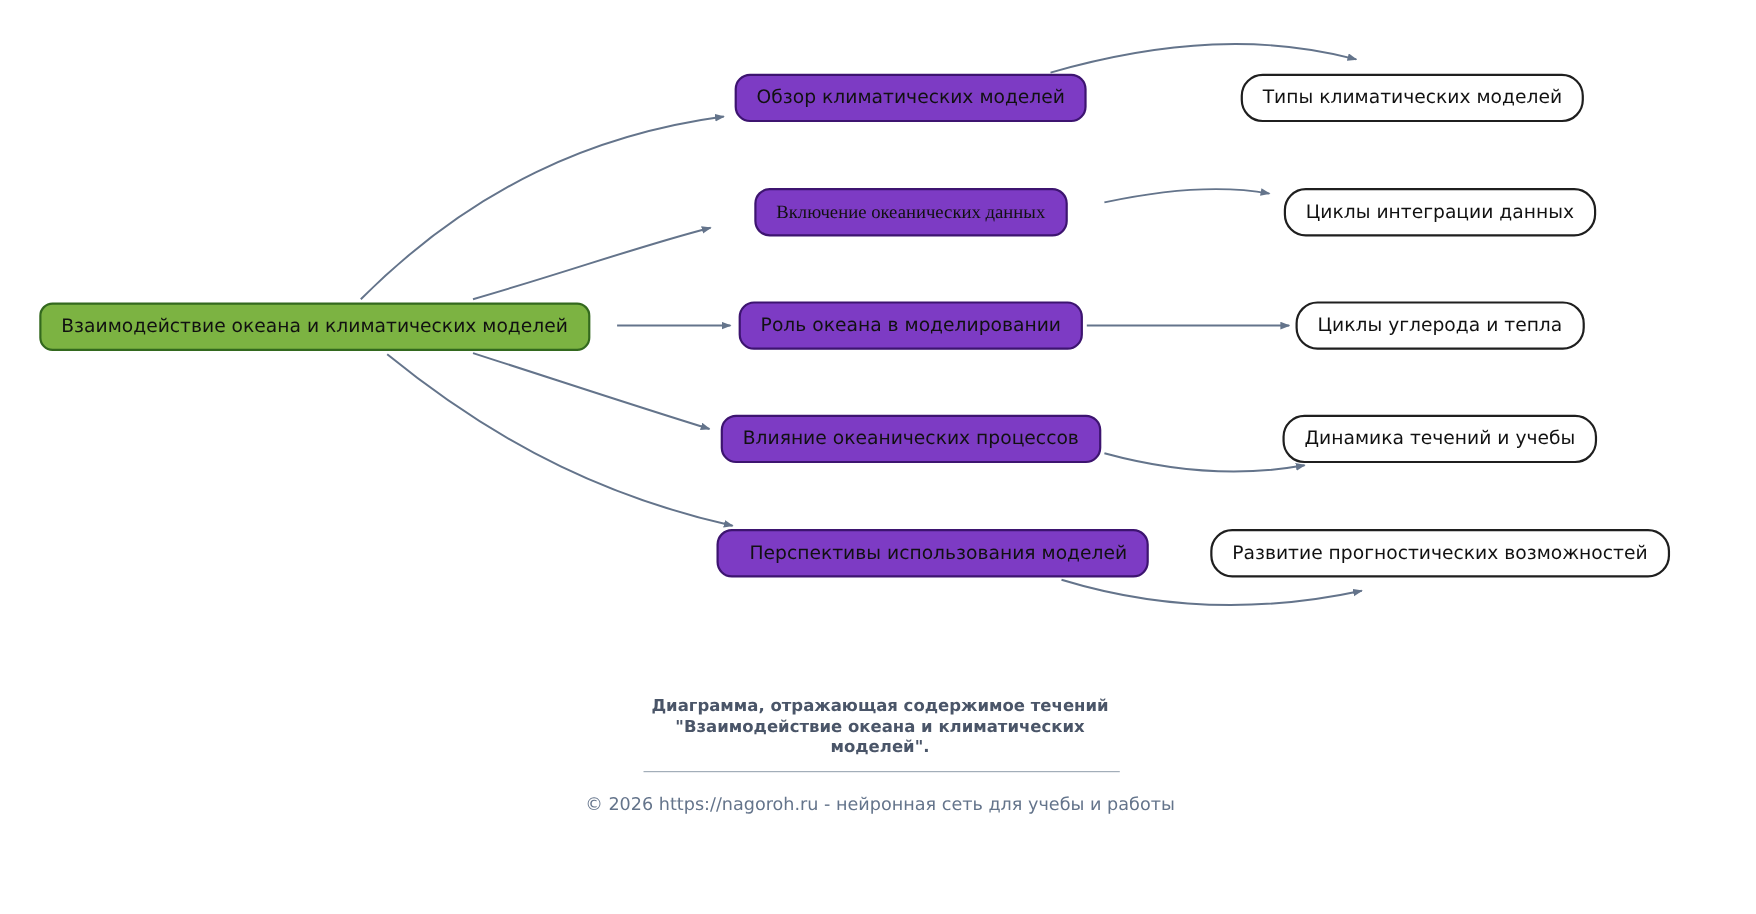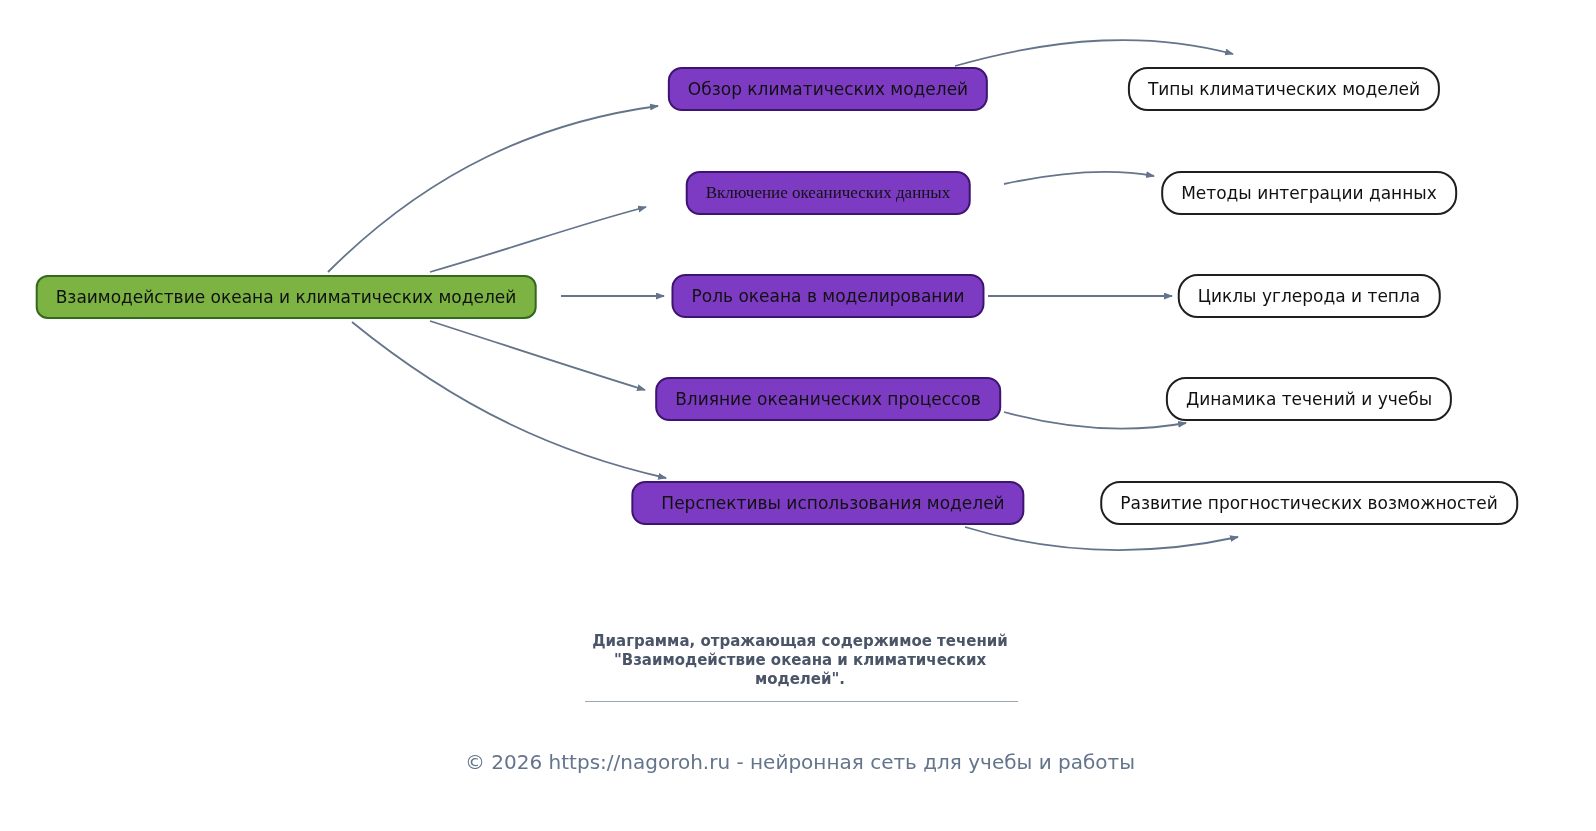--- a/index.html
+++ b/index.html
@@ -24,22 +24,22 @@
   .caption{
     position:absolute;left:800px;top:632px;transform:translateX(-50%);
     width:520px;text-align:center;color:var(--caption);
     font-weight:bold;font-size:15px;line-height:1.25;
   }
   .divider{
     position:absolute;left:585px;top:701px;width:433px;height:0;
     border-top:1px solid #9aa6b2;
   }
   .footer{
-    position:absolute;left:800px;top:750px;transform:translateX(-50%);
-    white-space:nowrap;color:var(--footer);font-size:20px;
+    position:absolute;left:800px;top:721px;transform:translateX(-50%);
+    white-space:nowrap;color:var(--footer);font-size:16px;
   }
 </style>
 </head>
 <body>
 
 <div class="canvas">
 
   <svg class="edges" viewBox="0 0 1596 831" aria-hidden="true">
     <defs>
       <marker id="arrowhead" markerWidth="9" markerHeight="8" refX="8" refY="3.5" orient="auto" markerUnits="userSpaceOnUse">
@@ -59,24 +59,24 @@
     <path class="edge" marker-end="url(#arrowhead)" d="M 1004 412 C 1070 430, 1130 433, 1186 423"></path>
     <path class="edge" marker-end="url(#arrowhead)" d="M 965 527 C 1060 556, 1150 556, 1238 537"></path>
   </svg>
 
   <div class="node root" style="left:286px;top:297px;">Взаимодействие океана и климатических моделей</div>
 
   <div class="node branch" style="left:828px;top:89px;">Обзор климатических моделей</div>
   <div class="node branch" style="left:828px;top:193px;font-family:Liberation Serif, serif;">Включение океанических данных</div>
   <div class="node branch" style="left:828px;top:296px;">Роль океана в моделировании</div>
   <div class="node branch" style="left:828px;top:399px;">Влияние океанических процессов</div>
-  <div class="node branch" style="left:828px;top:503px;padding-left:28px;">Перспективы использования моделей</div>
+  <div class="node branch" style="left:848px;top:503px;padding-left:28px;">Перспективы использования моделей</div>
 
   <div class="node leaf" style="left:1284px;top:89px;">Типы климатических моделей</div>
-  <div class="node leaf" style="left:1309px;top:193px;">Методы интеграции данных</div>
+  <div class="node leaf" style="left:1309px;top:193px;">Циклы интеграции данных</div>
   <div class="node leaf" style="left:1309px;top:296px;">Циклы углерода и тепла</div>
   <div class="node leaf" style="left:1309px;top:399px;">Динамика течений и учебы</div>
   <div class="node leaf" style="left:1309px;top:503px;">Развитие прогностических возможностей</div>
 
   <div class="caption">
     <div>Диаграмма, отражающая содержимое течений</div>
     <div>"Взаимодействие океана и климатических</div>
     <div>моделей".</div>
   </div>
 

